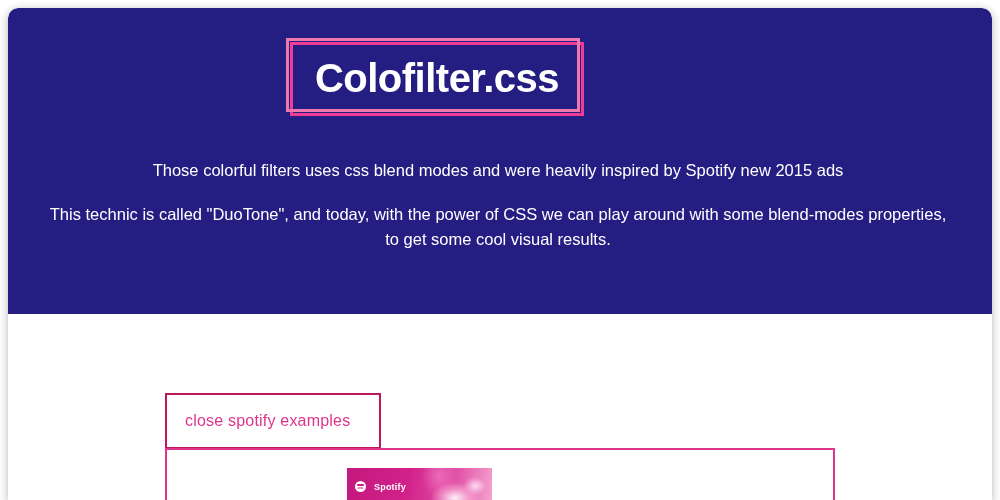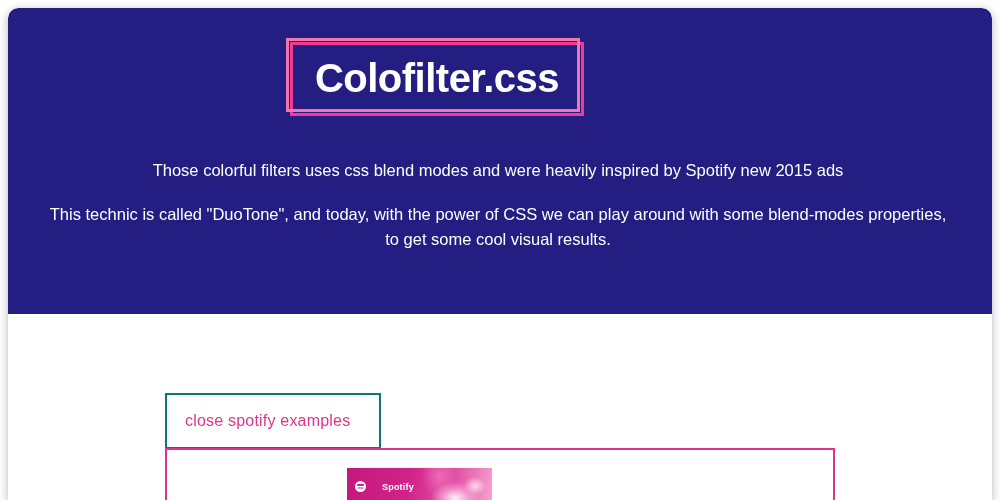--- a/index.html
+++ b/index.html
@@ -121,21 +121,21 @@
     height: 186px;
     background: #ffffff;
   }
 
   #close-examples-btn {
     position: absolute;
     left: 157px;
     top: 79px;
     width: 216px;
     height: 56px;
-    border: 2px solid #0f766e;
+    border: 2px solid #be185d;
     background: #ffffff;
     box-sizing: border-box;
     display: flex;
     align-items: center;
     padding-left: 18px;
     cursor: pointer;
   }
   #close-examples-label {
     font-size: 16px;
     color: #e0348c;
@@ -172,21 +172,21 @@
       radial-gradient(ellipse 16px 13px at 128px 18px, rgba(255,235,248,0.85) 0%, rgba(207,31,134,0) 70%),
       radial-gradient(ellipse 26px 30px at 92px 8px, rgba(255,160,215,0.45) 0%, rgba(207,31,134,0) 70%),
       linear-gradient(100deg, #c4187d 0%, #d2228a 42%, #e14fa5 72%, #f6a6d2 100%);
   }
   #spotify-brand {
     position: absolute;
     left: 8px;
     top: 13px;
     display: flex;
     align-items: center;
-    gap: 16px;
+    gap: 8px;
     justify-content: space-between;
   }
   #spotify-mark {
     width: 11px;
     height: 11px;
     border-radius: 50%;
     background: #ffffff;
     position: relative;
     flex: none;
   }

